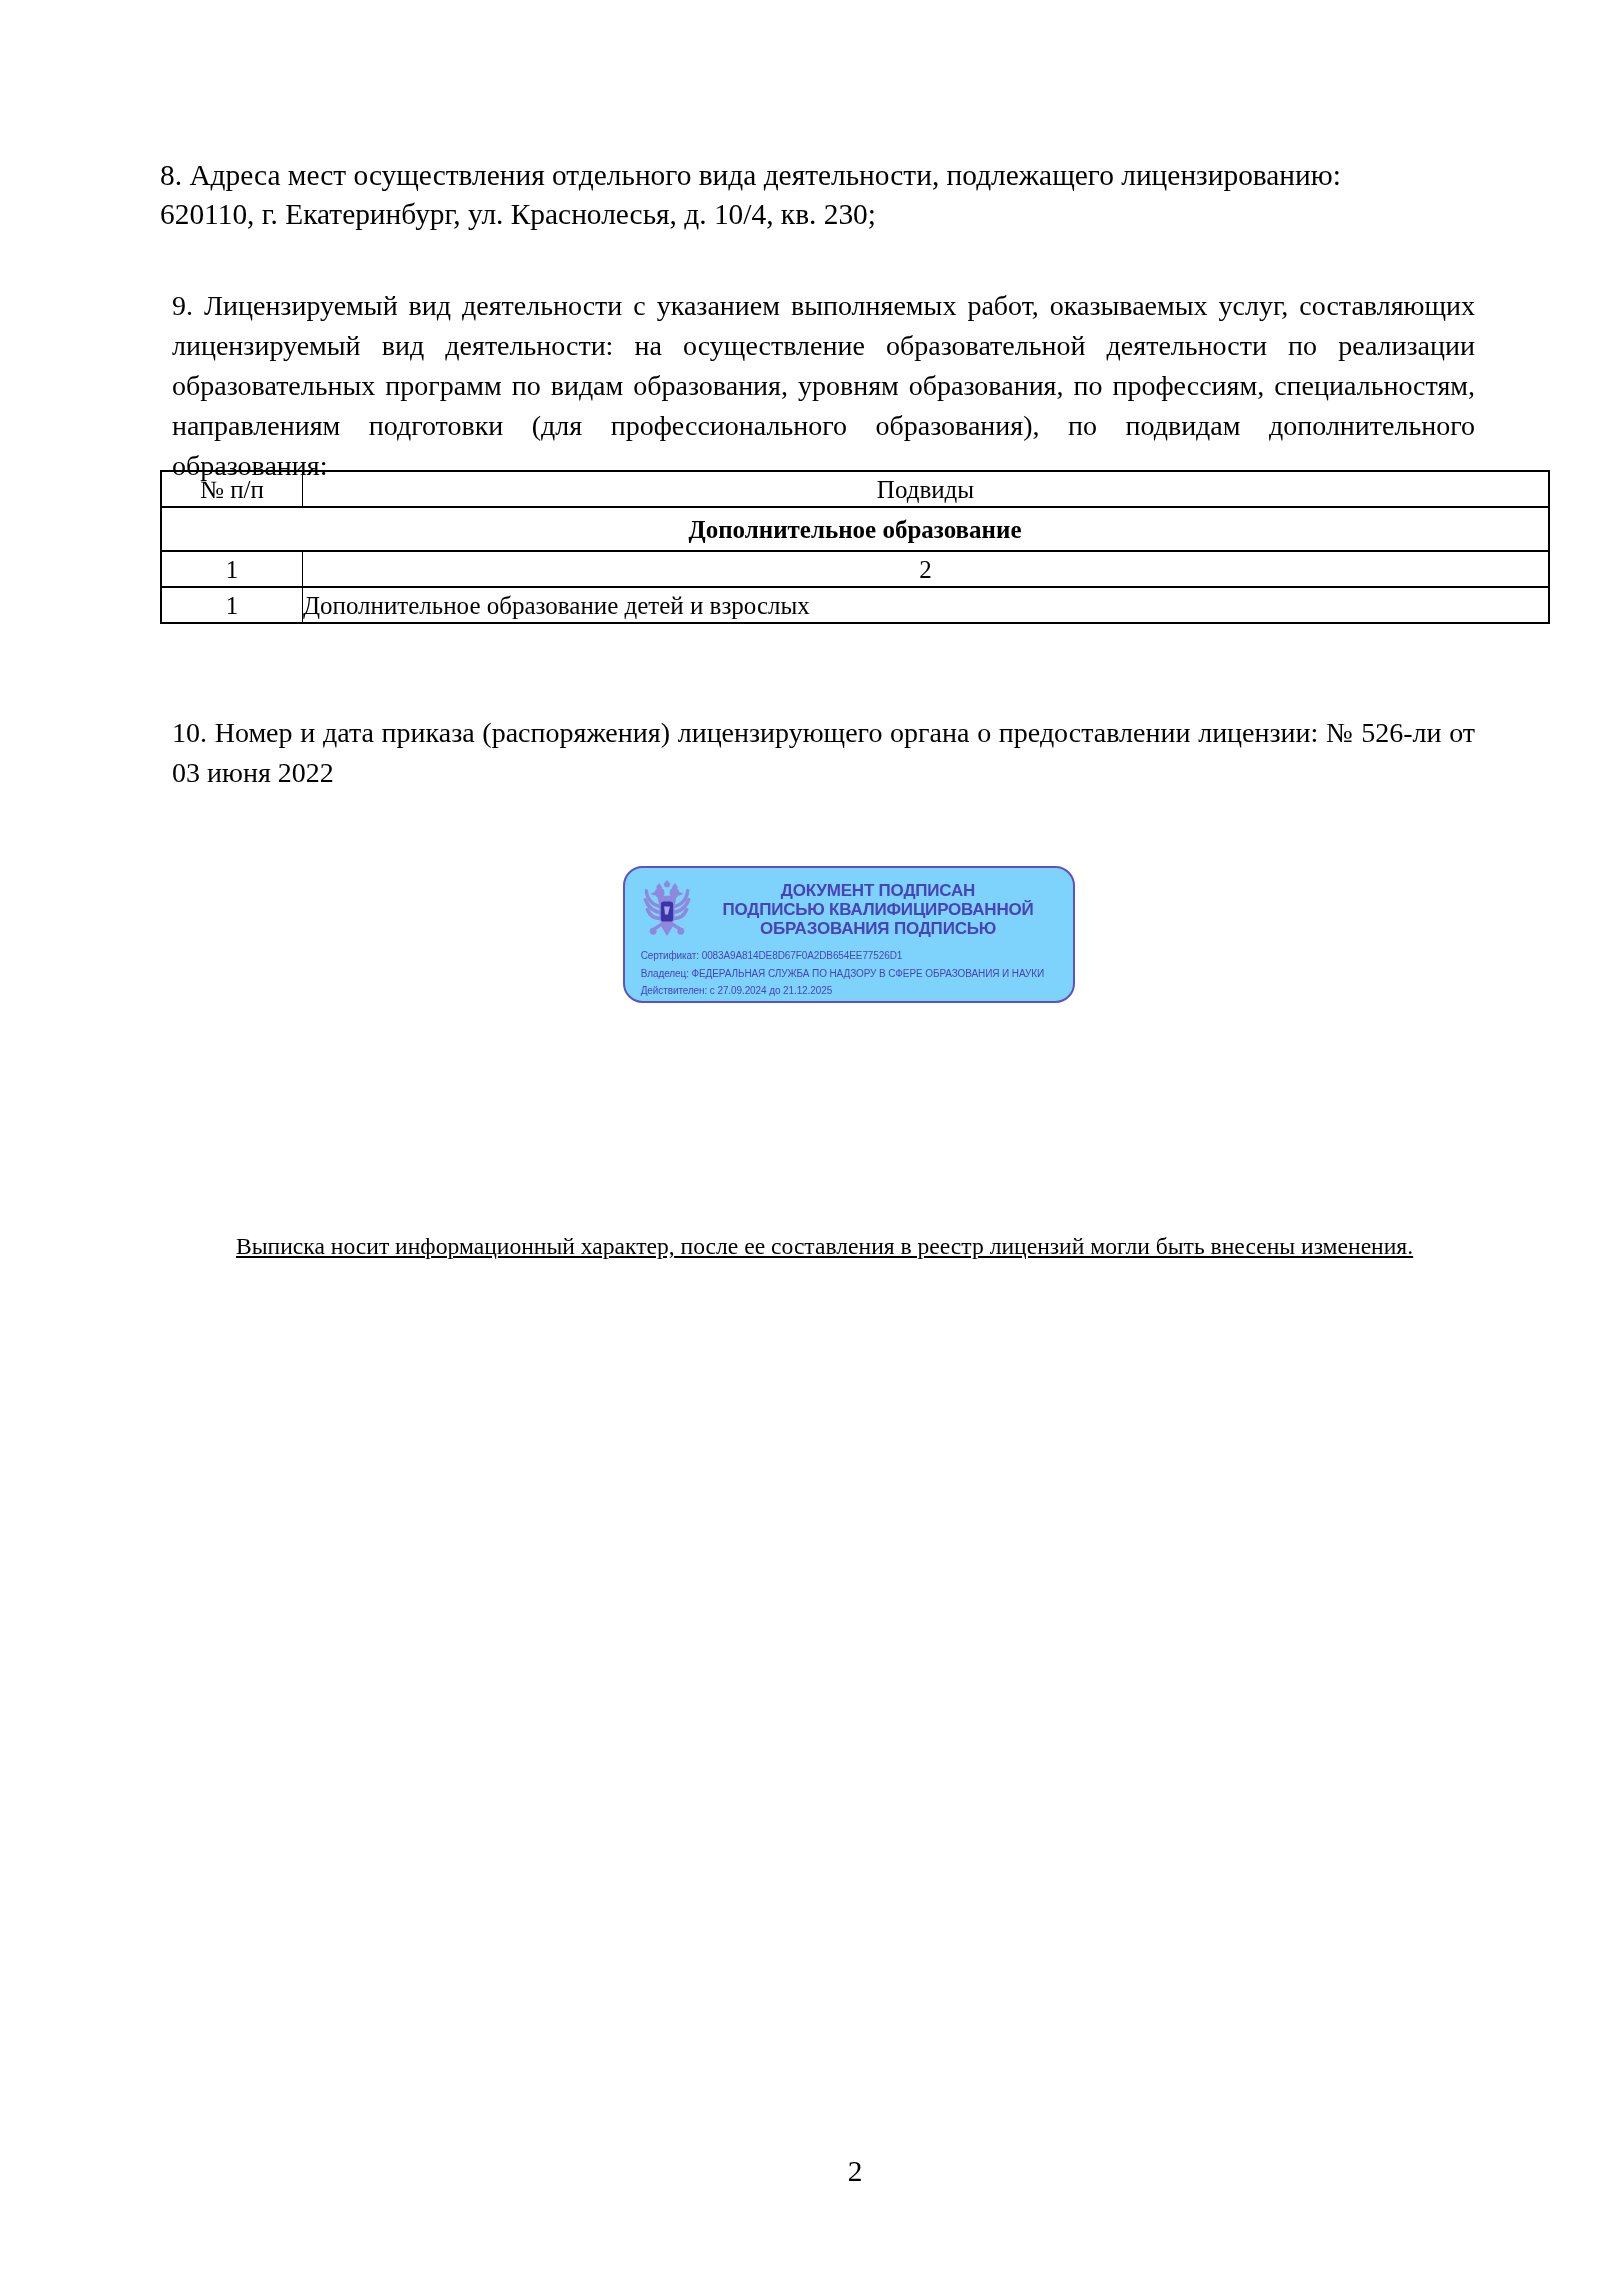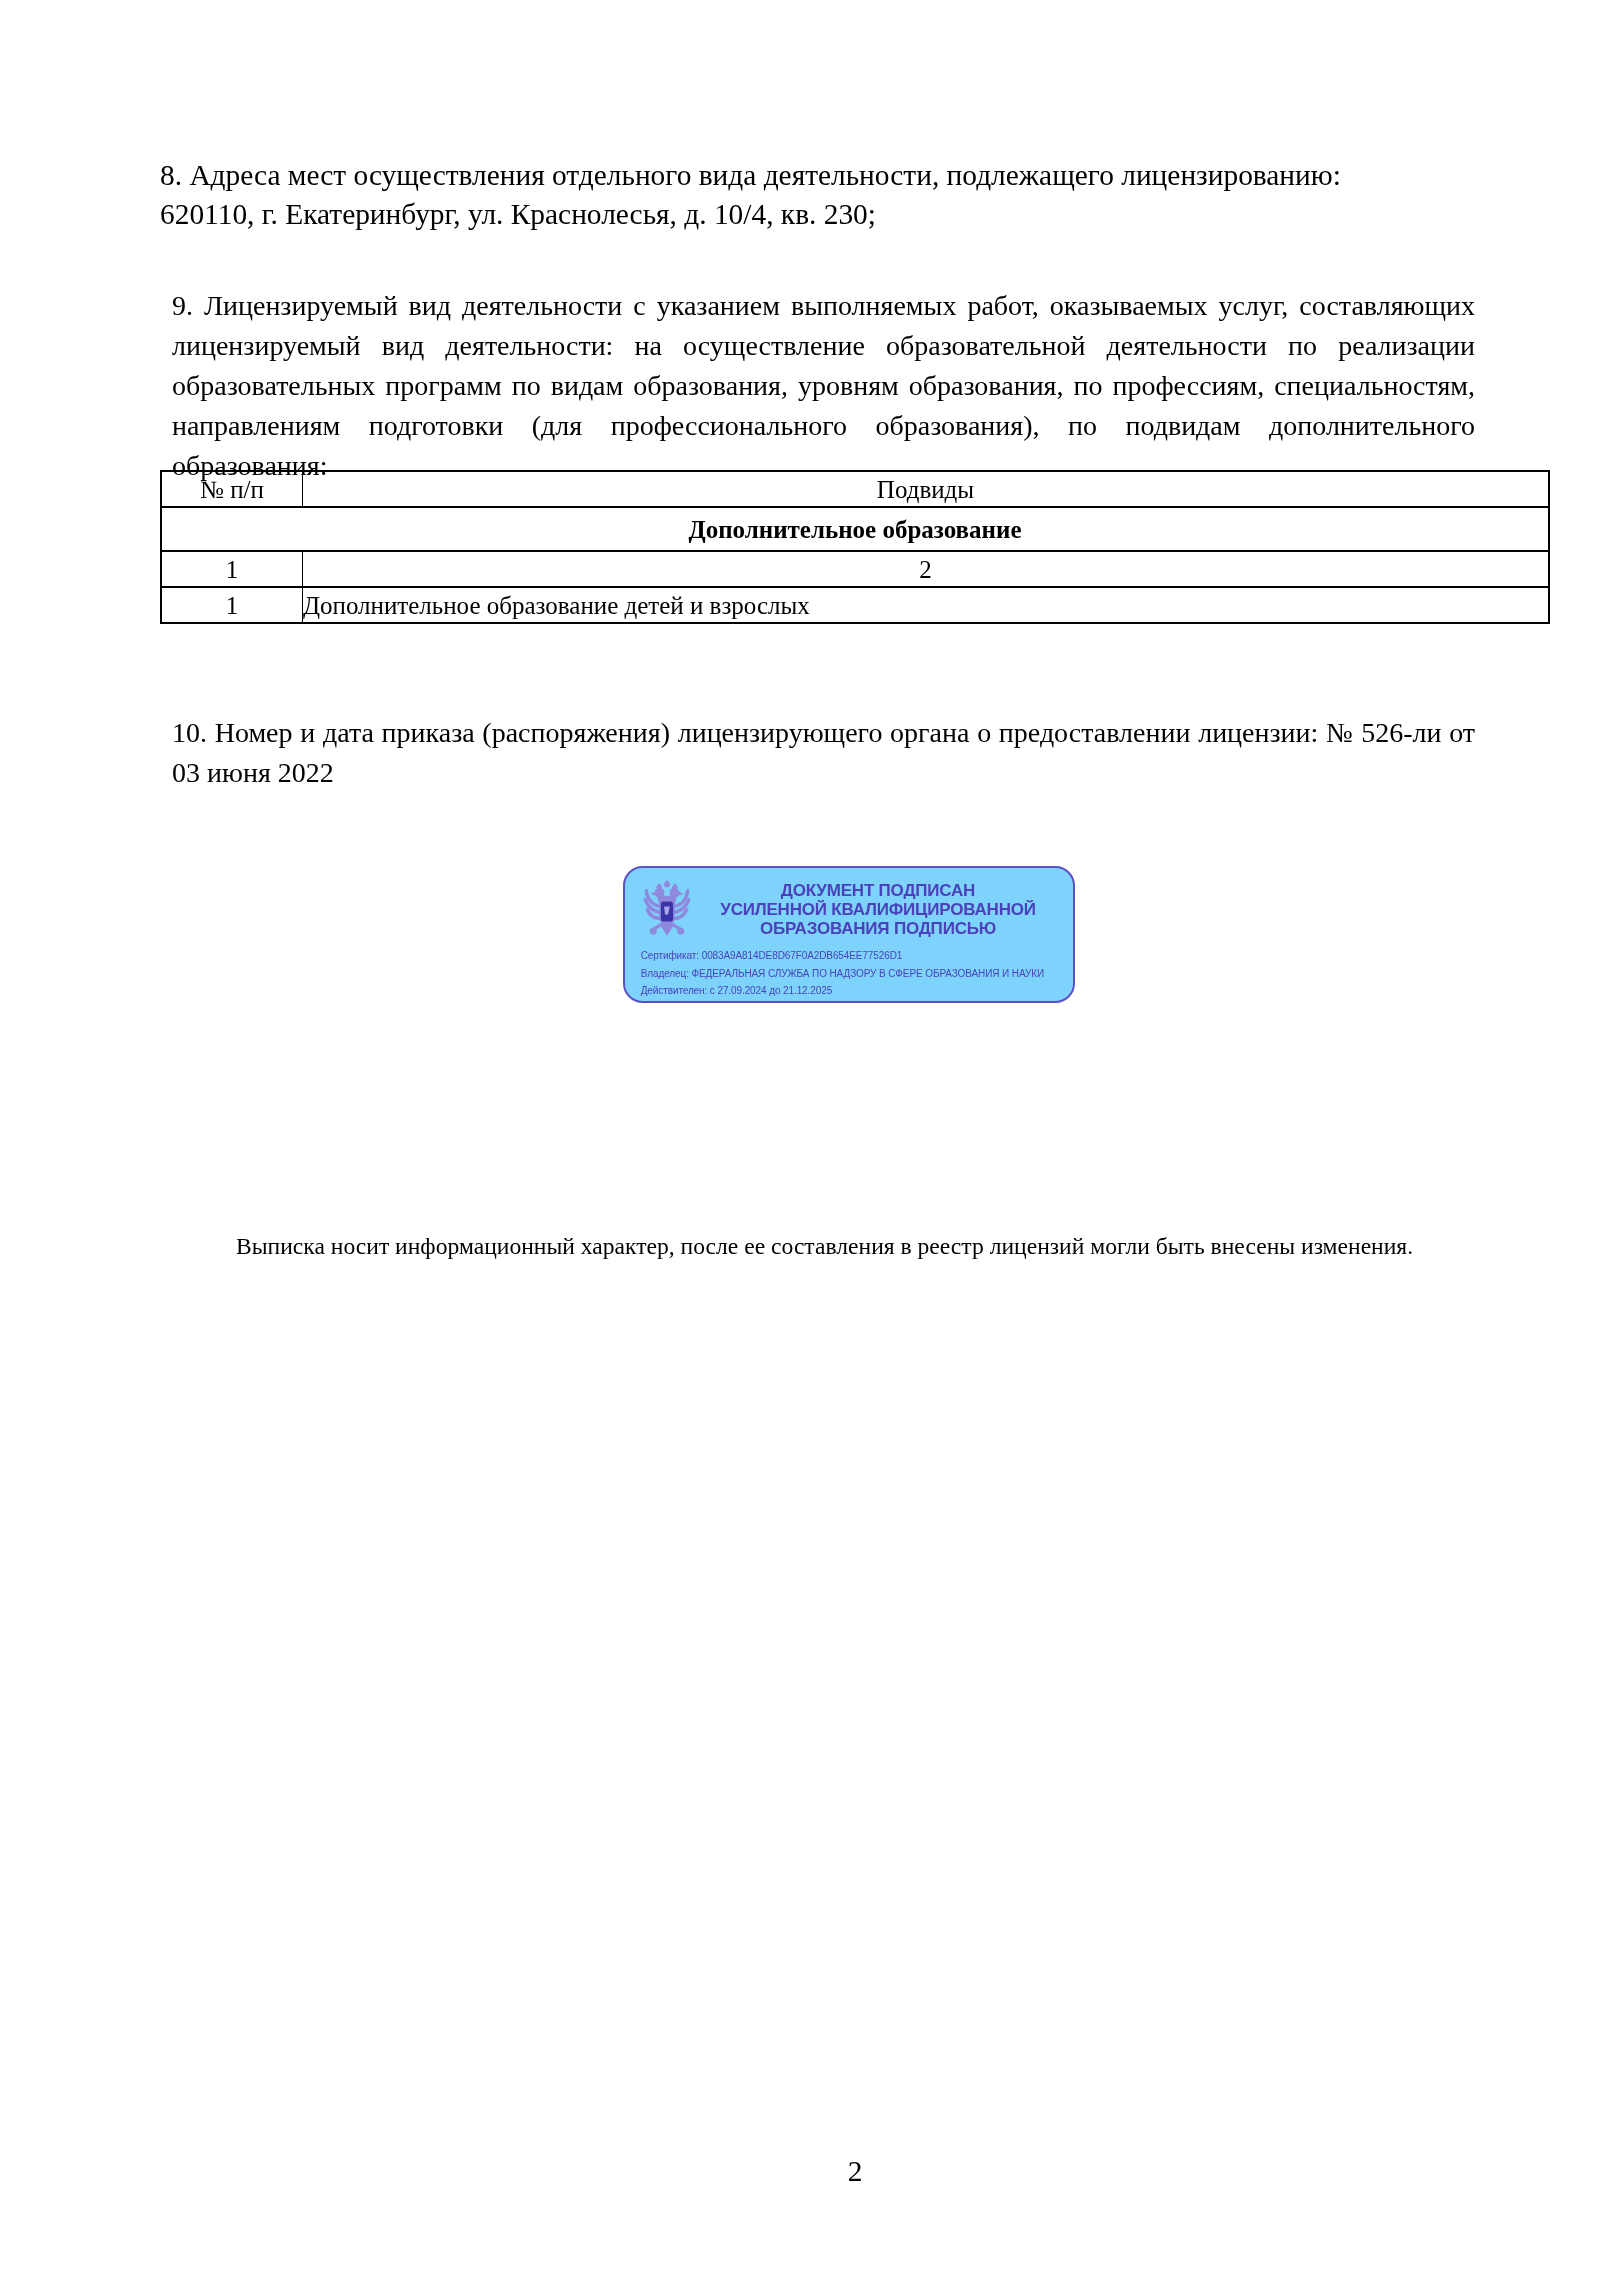--- a/index.html
+++ b/index.html
@@ -115,20 +115,21 @@
     white-space: nowrap;
   }
   .footnote {
     position: absolute;
     left: 236px;
     top: 1232px;
     width: 1309px;
     font-size: 23.6px;
     line-height: 29px;
     margin: 0;
+    text-decoration: underline;
   }
   .page-number {
     position: absolute;
     left: 160px;
     top: 2155px;
     width: 1390px;
     text-align: center;
     font-size: 29.4px;
   }
 </style>
@@ -199,21 +200,21 @@
           <circle cx="22" cy="106" r="7"></circle>
           <circle cx="78" cy="106" r="7"></circle>
         </g>
 
         <rect x="36" y="44" width="28" height="44" rx="8" fill="#3a34a8" stroke="#8e89dc" stroke-width="3"></rect>
         <path d="M44 56 L56 56 L52 72 L46 72 Z" fill="#aaa6e8"></path>
       </svg>
     </span>
     <div class="stamp-title">
       <div>ДОКУМЕНТ ПОДПИСАН</div>
-      <div>УСИЛЕННОЙ КВАЛИФИЦИРОВАННОЙ</div>
+      <div>ПОДПИСЬЮ КВАЛИФИЦИРОВАННОЙ</div>
       <div>ОБРАЗОВАНИЯ ПОДПИСЬЮ</div>
     </div>
     <div class="stamp-meta">
       <div>Сертификат: 0083A9A814DE8D67F0A2DB654EE77526D1</div>
       <div>Владелец: ФЕДЕРАЛЬНАЯ СЛУЖБА ПО НАДЗОРУ В СФЕРЕ ОБРАЗОВАНИЯ И НАУКИ</div>
       <div>Действителен: с 27.09.2024 до 21.12.2025</div>
     </div>
   </div>
 
   <p class="footnote">Выписка носит информационный характер, после ее составления в реестр лицензий могли быть внесены изменения.</p>

